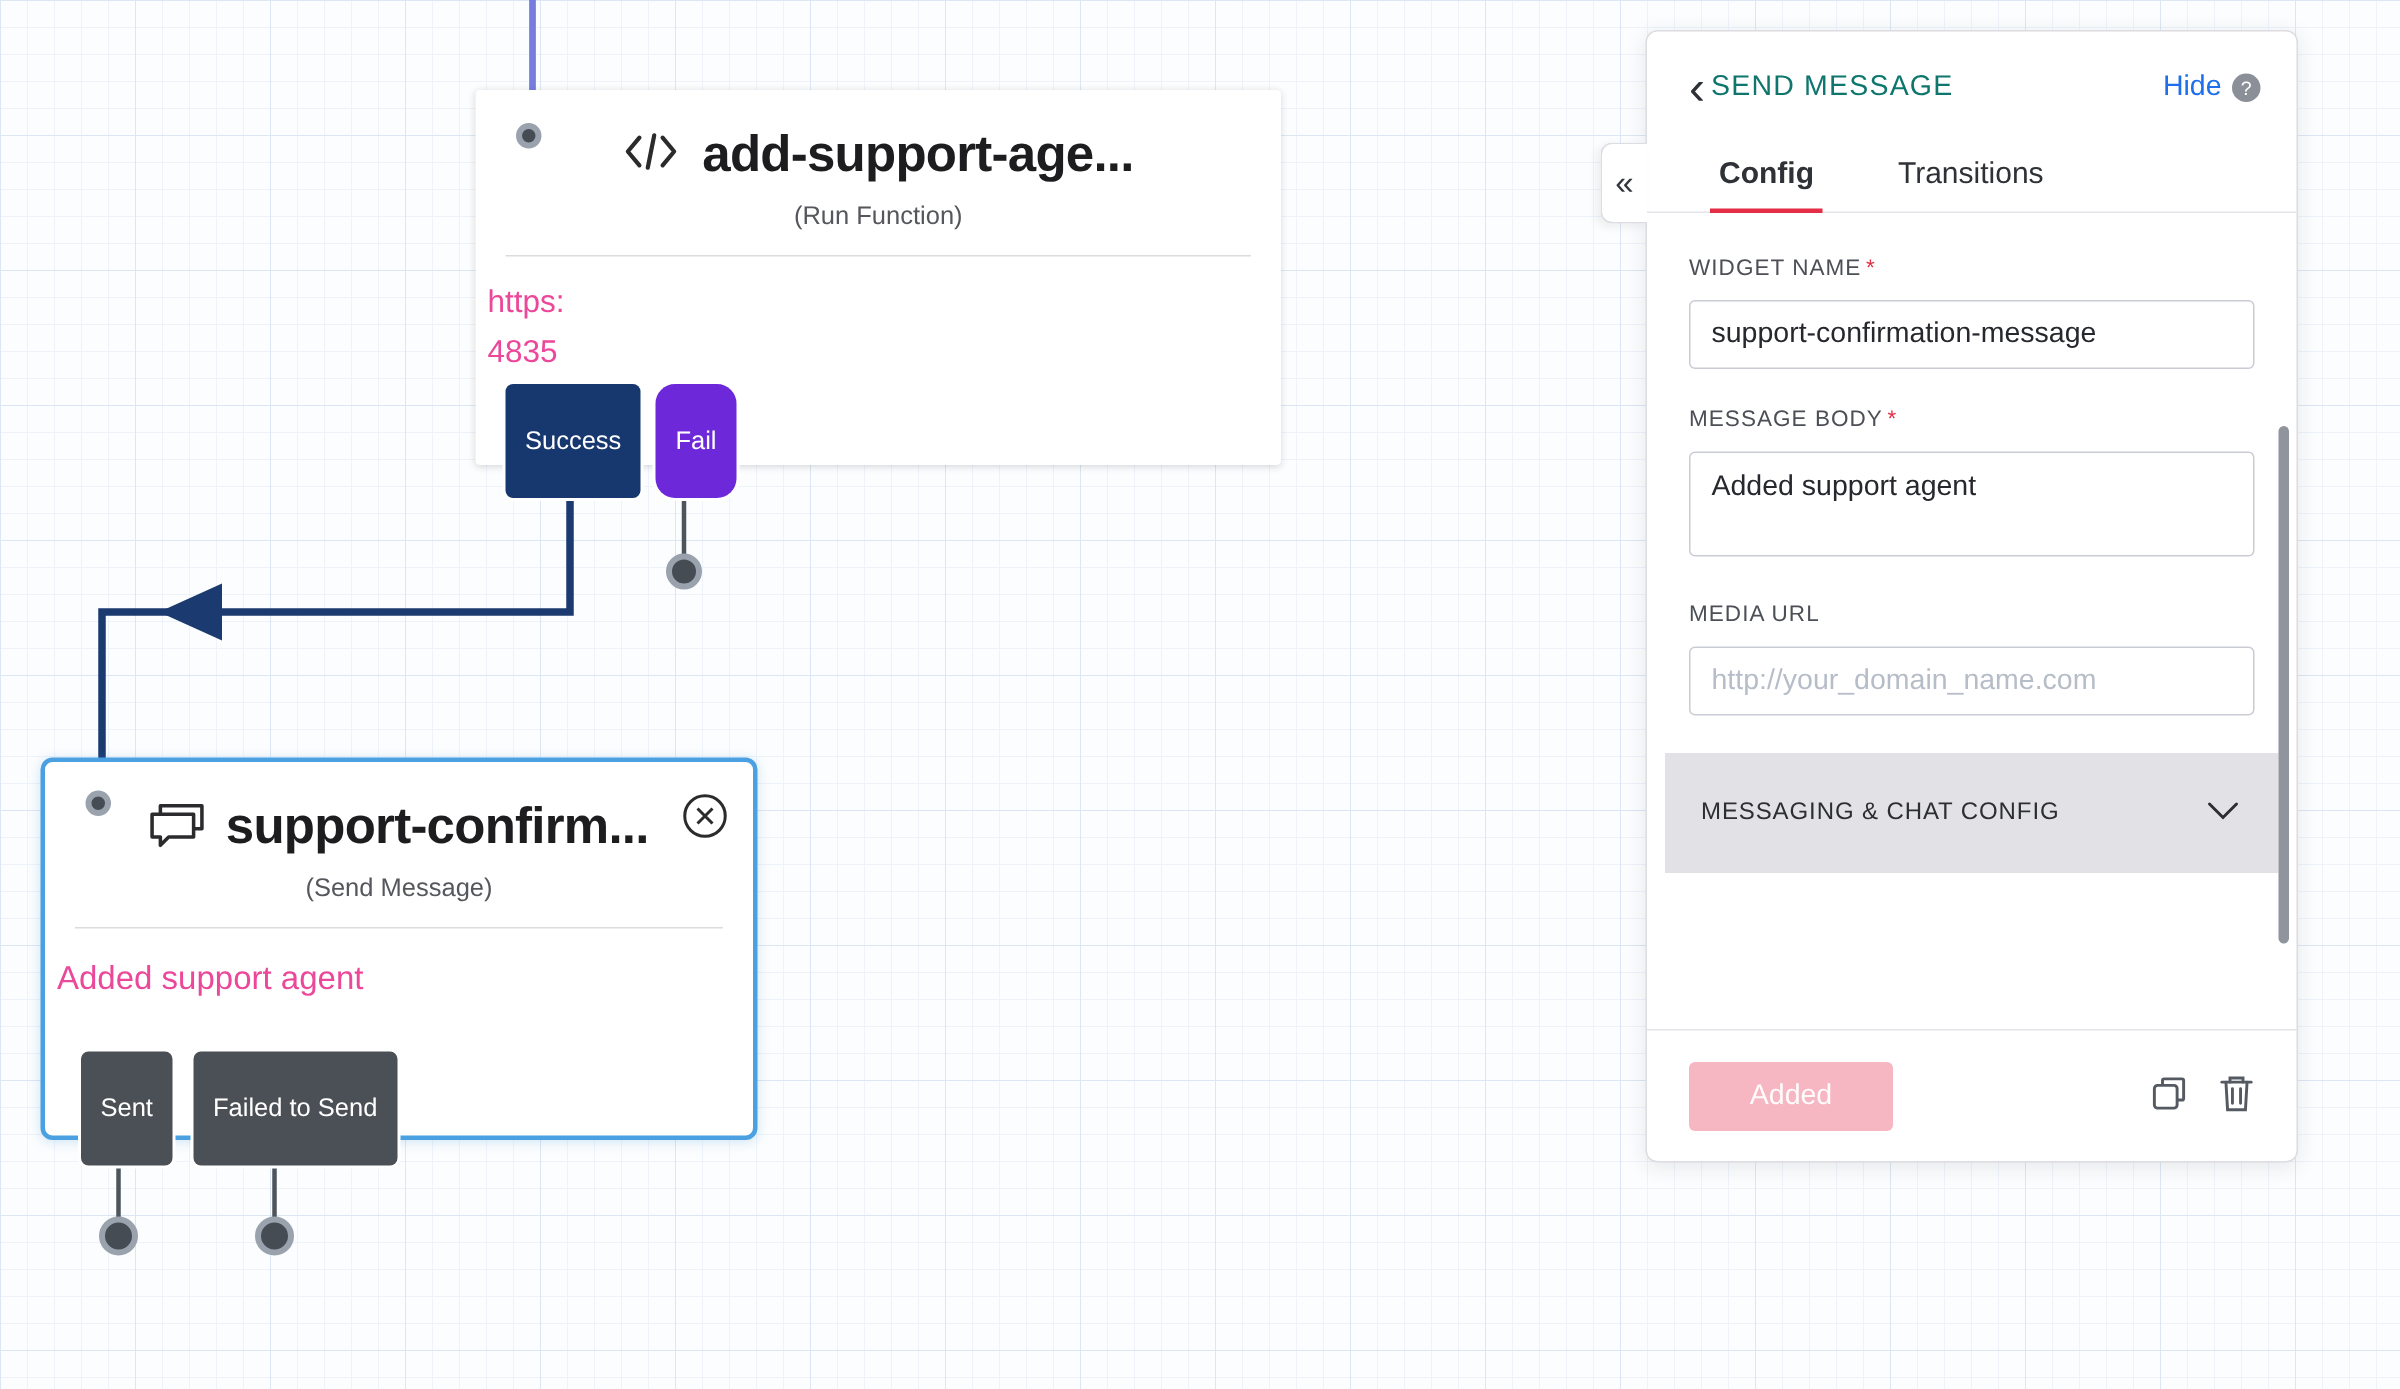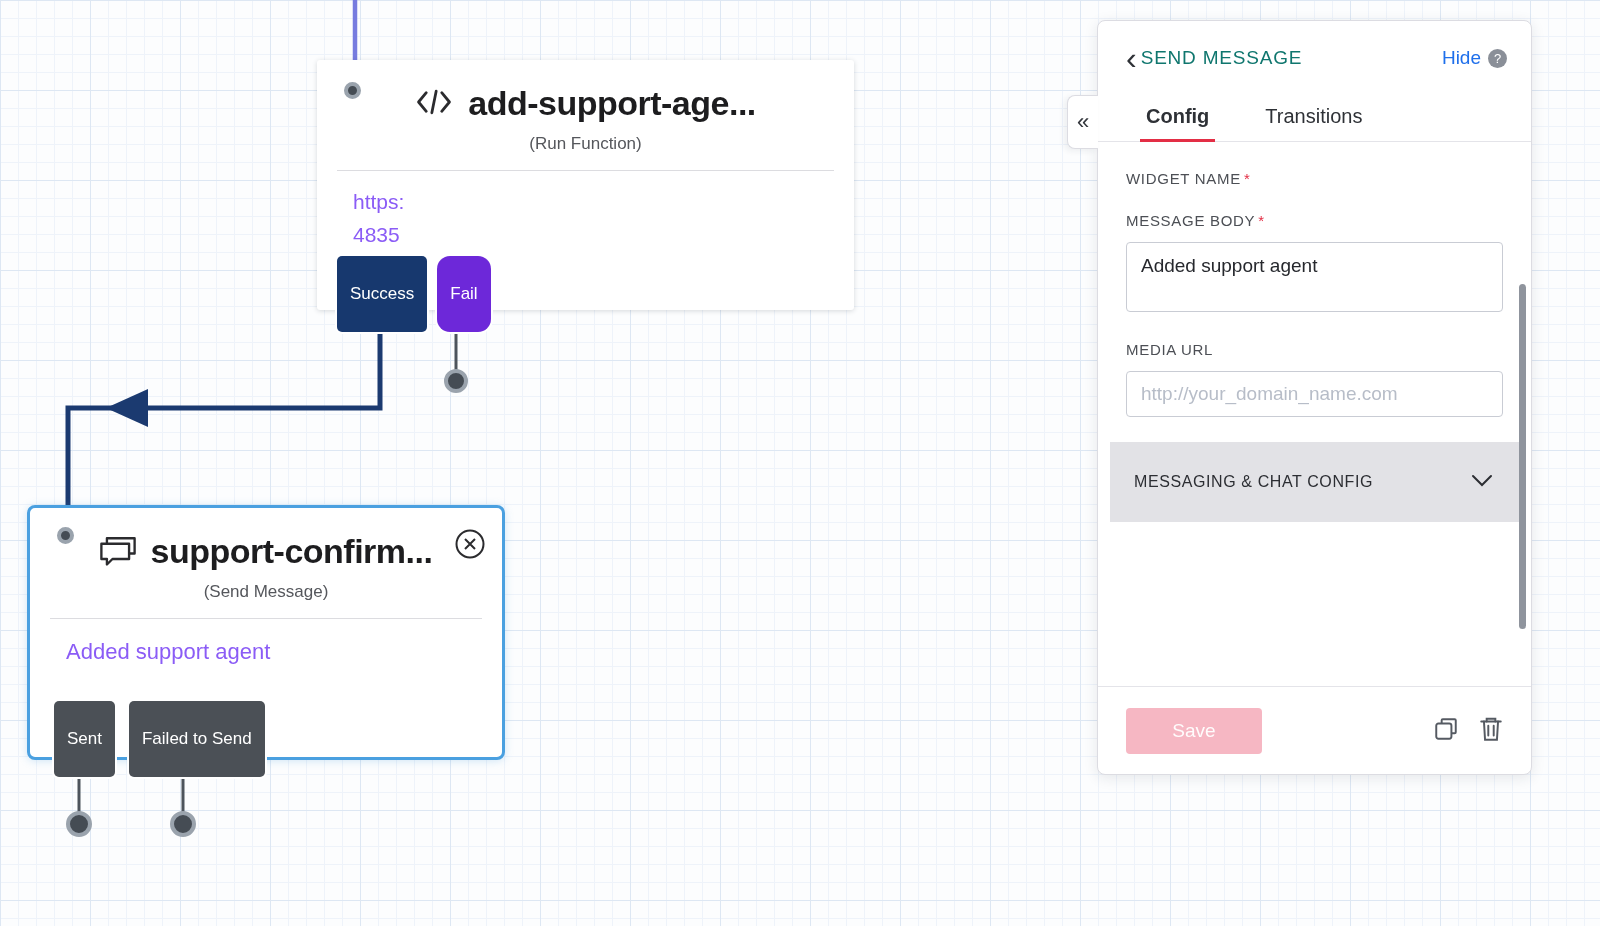--- a/index.html
+++ b/index.html
@@ -28,21 +28,21 @@
   .port-dot {
     position:absolute; width:17px; height:17px; border-radius:50%;
     background:#454c54; border:4px solid #9aa3ad;
   }
   .node-run .port-dot { left:27px; top:22px; }
   .node-msg .port-dot { left:27px; top:19px; }
   .node-head { margin-top:24px; display:flex; justify-content:center; align-items:center; gap:15px; }
   .node-title { font-size:34px; font-weight:700; color:#1d1d1f; letter-spacing:-.5px; }
   .node-sub { text-align:center; margin-top:11px; font-size:17px; color:#55575c; }
   .node-rule { border:none; border-top:1px solid #dcdce0; margin:16px 20px 0; }
-  .node-body { padding:14px 36px 0; font-size:21px; color:#8b5cf6; line-height:33px; }
+  .node-body { padding:14px 8px 0; font-size:21px; color:#ec4899; line-height:33px; }
   .node-msg .node-body { font-size:22px; padding-top:16px; }
   .transitions { position:absolute; left:20px; bottom:-22px; display:flex; gap:10px; }
   .node-msg .transitions { left:24px; bottom:-20px; gap:14px; }
   .t-btn {
     color:#fff; font-size:17px; padding:28px 13px; border-radius:5px; border:none;
     box-shadow:0 0 0 2px #ffffff; cursor:pointer; font-family:inherit;
   }
   .t-success { background:#17386E; }
   .t-fail { background:#6d28d9;border-radius:13px; }
   .t-gray { background:#4B5056; }
@@ -196,20 +196,21 @@
     <div class="tabs">
       <button class="tab active">Config</button>
       <button class="tab">Transitions</button>
     </div>
 
     <div class="panel-body">
       <div class="field">
         <div class="field-label">
           <span>WIDGET NAME</span><span class="req">*</span>
         </div>
+        <input class="text-input" type="text" value="support-confirmation-message" style="">
       </div>
 
       <div class="field">
         <div class="field-label">
           <span>MESSAGE BODY</span><span class="req">*</span>
         </div>
         <textarea class="text-area" style="">Added support agent</textarea>
       </div>
 
       <div class="field">
@@ -225,21 +226,21 @@
           <svg width="22" height="14" viewBox="0 0 22 14" fill="none" stroke="#2c2e33" stroke-width="2" stroke-linecap="round">
             <path d="M2 2 L11 11 L20 2"></path>
           </svg>
         </span>
       </button>
 
       <div class="panel-scrollbar"></div>
     </div>
 
     <div class="panel-footer">
-      <button class="save-btn">Save</button>
+      <button class="save-btn">Added</button>
       <span class="footer-icons">
         <button class="icon-btn">
           <svg width="26" height="26" viewBox="0 0 24 24" fill="none" stroke="currentColor" stroke-width="1.8" stroke-linejoin="round">
             <rect x="3" y="7" width="14" height="14" rx="2"></rect>
             <path d="M8 7 V4 a1 1 0 0 1 1-1 h11 a1 1 0 0 1 1 1 v11 a1 1 0 0 1-1 1 h-3"></path>
           </svg>
         </button>
         <button class="icon-btn">
           <svg width="24" height="26" viewBox="0 0 22 24" fill="none" stroke="currentColor" stroke-width="1.8" stroke-linecap="round">
             <path d="M2 5 H20"></path>

